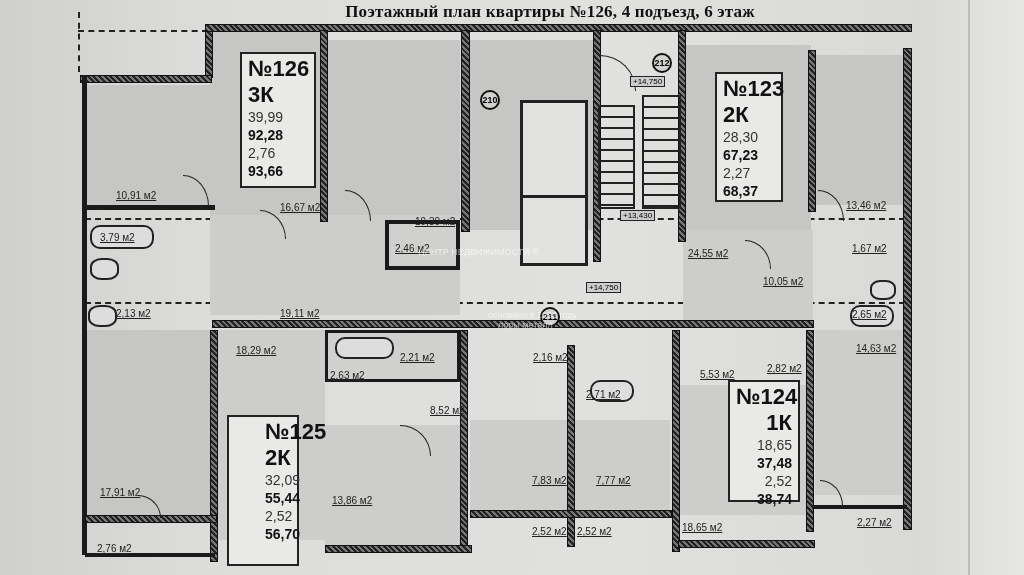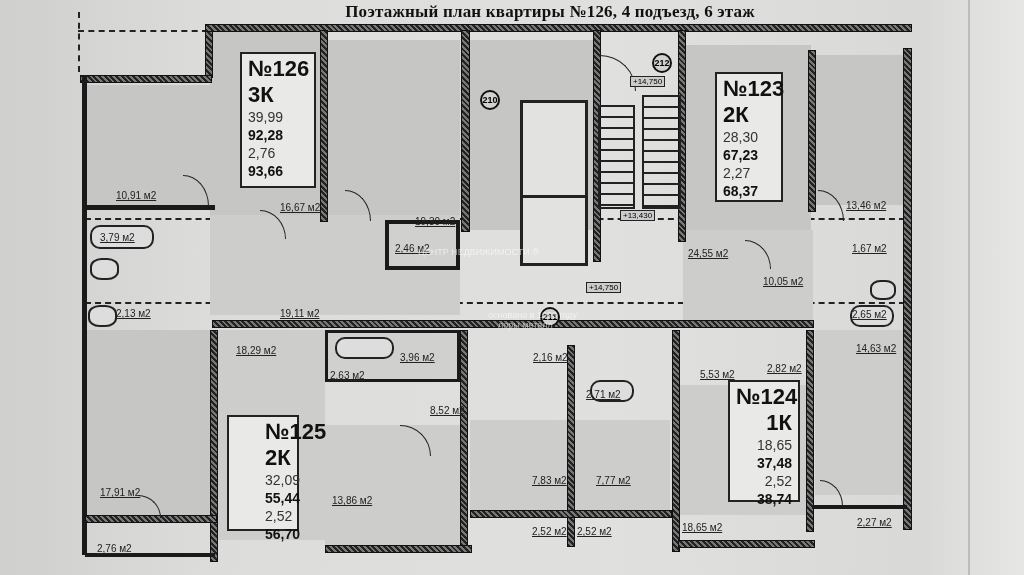--- a/index.html
+++ b/index.html
@@ -156,21 +156,21 @@
     <div class="val b">93,66</div>
   </div>
   <div class="label-box" style="left:715px;top:72px;width:68px;height:130px;">
     <div class="num">№123</div>
     <div class="type">2К</div>
     <div class="val">28,30</div>
     <div class="val b">67,23</div>
     <div class="val">2,27</div>
     <div class="val b">68,37</div>
   </div>
-  <div class="label-box" style="left:227px;top:415px;width:72px;height:116px;padding-left:36px;">
+  <div class="label-box" style="left:227px;top:415px;width:72px;height:151px;padding-left:36px;">
     <div class="num">№125</div>
     <div class="type">2К</div>
     <div class="val">32,09</div>
     <div class="val b">55,44</div>
     <div class="val">2,52</div>
     <div class="val b">56,70</div>
   </div>
   <div class="label-box right" style="left:728px;top:380px;width:72px;height:122px;">
     <div class="num">№124</div>
     <div class="type">1К</div>
@@ -187,21 +187,21 @@
   <div class="area" style="left:415px;top:205px;margin-top:11px;">19,30 м2</div>
   <div class="area" style="left:280px;top:308px;">19,11 м2</div>
   <div class="area" style="left:395px;top:243px;">2,46 м2</div>
   <div class="area" style="left:688px;top:248px;">24,55 м2</div>
   <div class="area" style="left:763px;top:276px;">10,05 м2</div>
   <div class="area" style="left:846px;top:200px;">13,46 м2</div>
   <div class="area" style="left:852px;top:243px;">1,67 м2</div>
   <div class="area" style="left:852px;top:309px;">2,65 м2</div>
   <div class="area" style="left:236px;top:345px;">18,29 м2</div>
   <div class="area" style="left:330px;top:370px;">2,63 м2</div>
-  <div class="area" style="left:400px;top:352px;">3,96 м2</div>
+  <div class="area" style="left:400px;top:352px;">2,21 м2</div>
   <div class="area" style="left:430px;top:405px;">8,52 м2</div>
   <div class="area" style="left:100px;top:487px;">17,91 м2</div>
   <div class="area" style="left:332px;top:495px;">13,86 м2</div>
   <div class="area" style="left:97px;top:543px;">2,76 м2</div>
   <div class="area" style="left:533px;top:352px;">2,16 м2</div>
   <div class="area" style="left:586px;top:389px;">2,71 м2</div>
   <div class="area" style="left:508px;top:475px;margin-left:24px;">7,83 м2</div>
   <div class="area" style="left:596px;top:475px;">7,77 м2</div>
   <div class="area" style="left:532px;top:526px;">2,52 м2</div>
   <div class="area" style="left:577px;top:526px;">2,52 м2</div>

